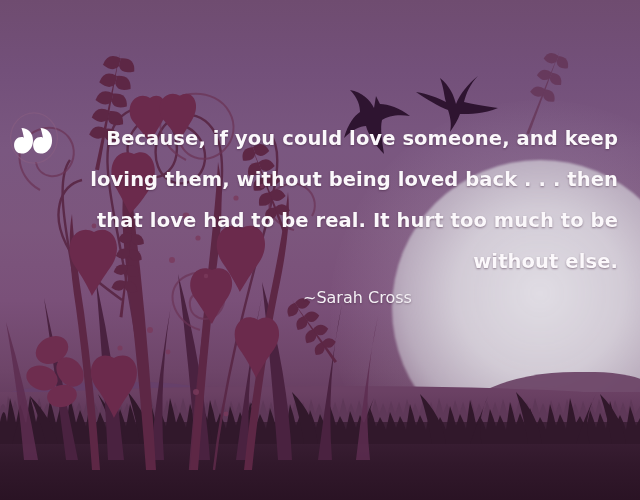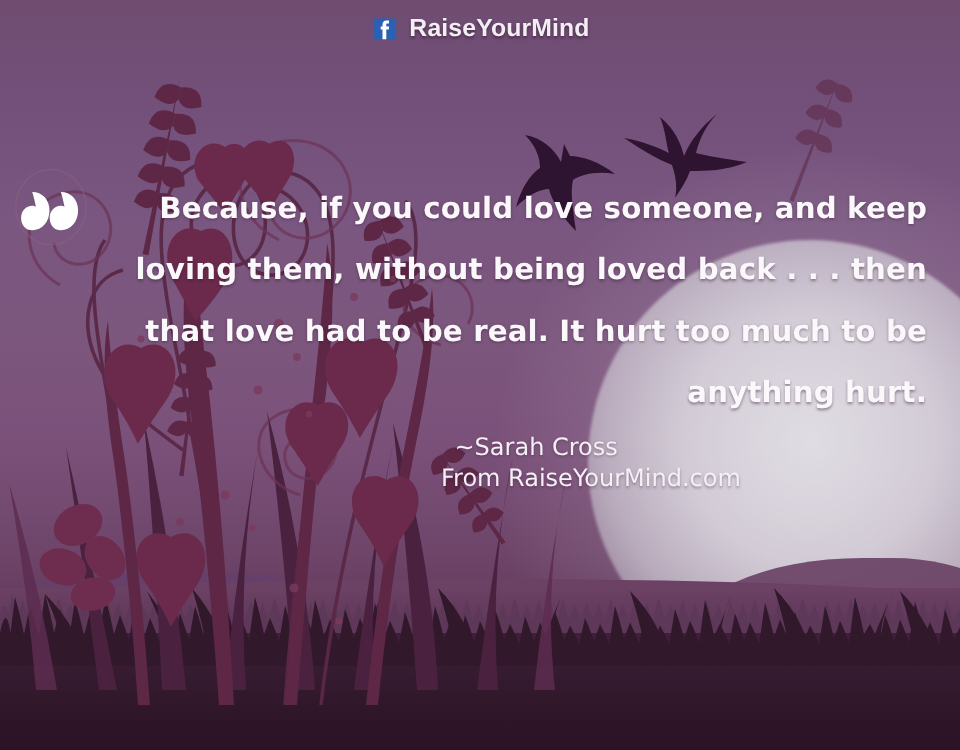--- a/index.html
+++ b/index.html
@@ -351,43 +351,35 @@
       <g transform="translate(20,20)">
         <path d="M34 18 C30 10 22 2 10 0 C18 8 20 16 20 22 C14 26 8 34 4 48 C12 40 20 36 26 36 C28 44 34 54 44 64 C42 50 40 38 42 30 C48 26 58 24 70 26 C60 18 48 14 40 14 C38 10 36 6 36 6 Z"></path>
       </g>
 
       <g transform="translate(96,4)">
         <path d="M40 30 C38 22 34 12 24 4 C28 14 28 22 30 28 C22 24 12 20 0 18 C12 26 22 32 32 36 C34 42 36 50 34 58 C38 52 42 46 44 40 C54 40 68 40 82 34 C68 32 56 30 48 28 C50 20 54 10 62 2 C52 10 44 20 40 30 Z"></path>
       </g>
     </g>
   </svg>
 
-  <div id="header">
-    <svg id="fb-icon" viewBox="0 0 24 24">
-      <path d="M4 3 H20 A1.6 1.6 0 0 1 21.6 4.6 V19.4 A1.6 1.6 0 0 1 20 21 H4 A1.6 1.6 0 0 1 2.4 19.4 V4.6 A1.6 1.6 0 0 1 4 3 Z" fill="#2a61b5"></path>
-      <path d="M15.4 12.2 H13.3 V20.4 H10.1 V12.2 H8.6 V9.6 H10.1 V8.0 C10.1 6.0 11.0 4.6 13.5 4.6 H15.6 V7.2 H14.3 C13.5 7.2 13.3 7.5 13.3 8.1 V9.6 H15.7 Z" fill="#ffffff"></path>
-    </svg>
-    <span id="brand">RaiseYourMind</span>
-  </div>
 
   <div id="quote-mark">
     <svg class="qsvg" viewBox="0 0 60 60" width="52" height="52">
       <ellipse cx="30" cy="30" rx="27" ry="29" fill="none" stroke="#8a5f82" stroke-width="1.4" opacity="0.55"></ellipse>
       <g fill="#ffffff">
         <path d="M9 10 C17 10 23 16 23 25 C23 34 17 41 9 41 C4 41 0 37 0 31 C0 25 4 21 9 21 C10 21 11 21 12 22 C11 17 10 13 9 10 Z" transform="translate(7,9) scale(0.95)"></path>
         <path d="M9 10 C17 10 23 16 23 25 C23 34 17 41 9 41 C4 41 0 37 0 31 C0 25 4 21 9 21 C10 21 11 21 12 22 C11 17 10 13 9 10 Z" transform="translate(29,9) scale(0.95)"></path>
       </g>
     </svg>
   </div>
 
   <div id="quote-lines">
     <div class="qline l1">Because, if you could love someone, and keep</div>
     <div class="qline l2">loving them, without being loved back . . . then</div>
     <div class="qline l3">that love had to be real. It hurt too much to be</div>
-    <div class="qline l4">anything hurt.</div>
+    <div class="qline l4">without else.</div>
   </div>
 
   <div id="attrib">
     <div class="aline a1">~Sarah Cross</div>
-    <div class="aline a2">From RaiseYourMind.com</div>
   </div>
 
 </div>
 
 </body></html>

